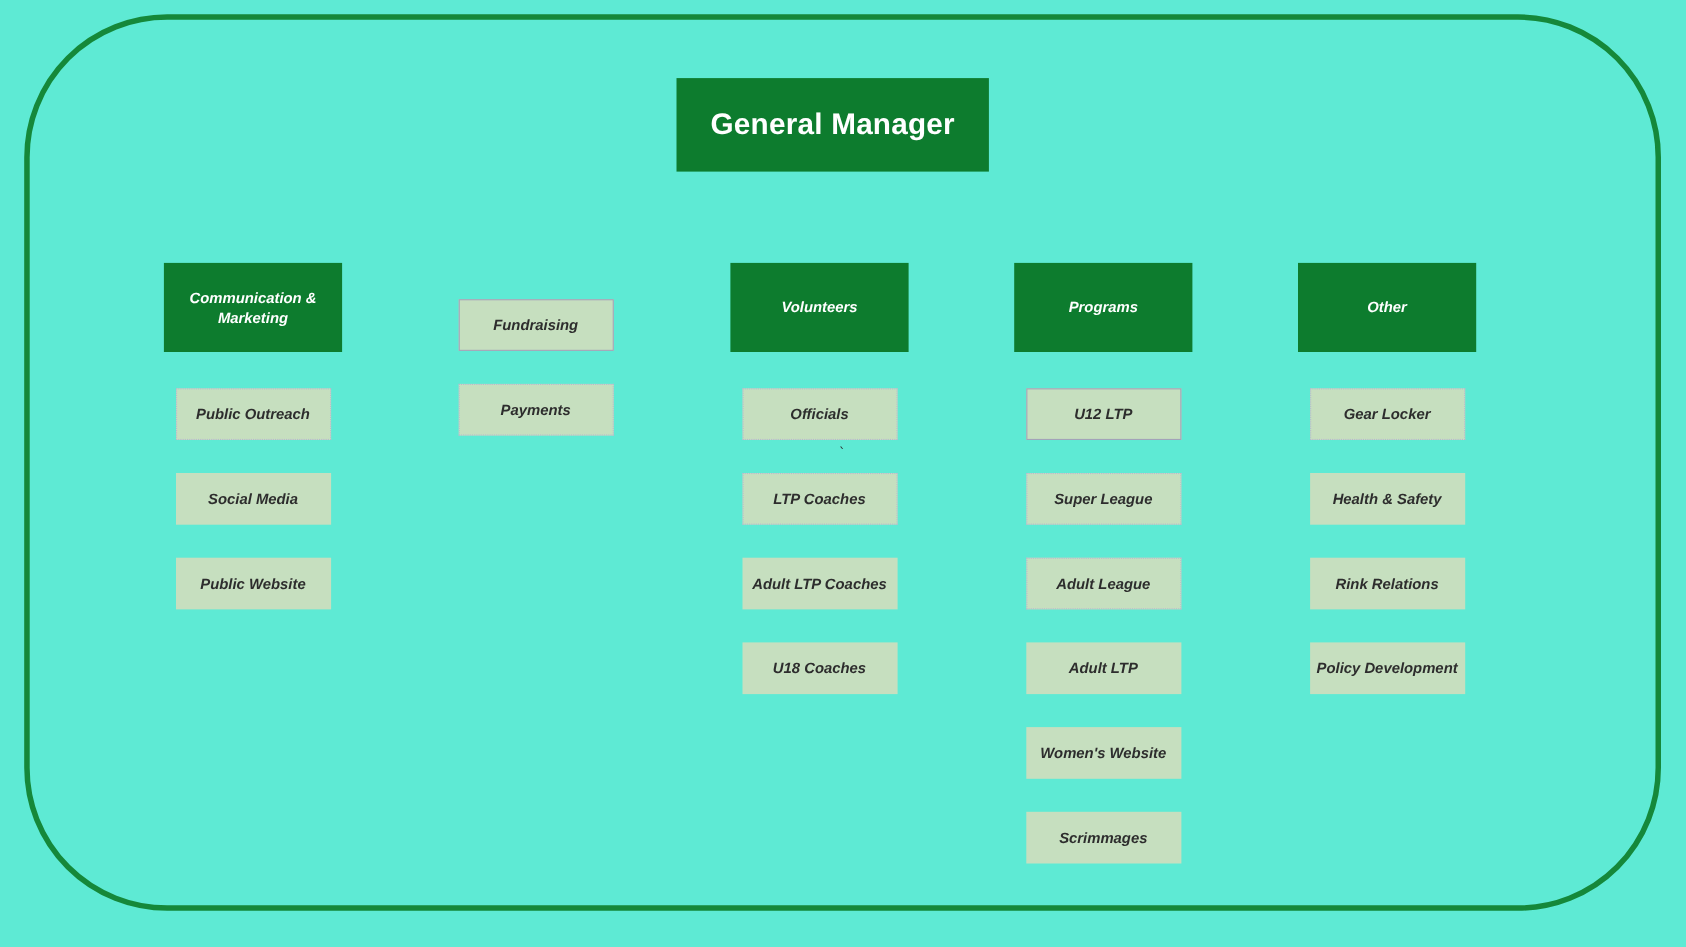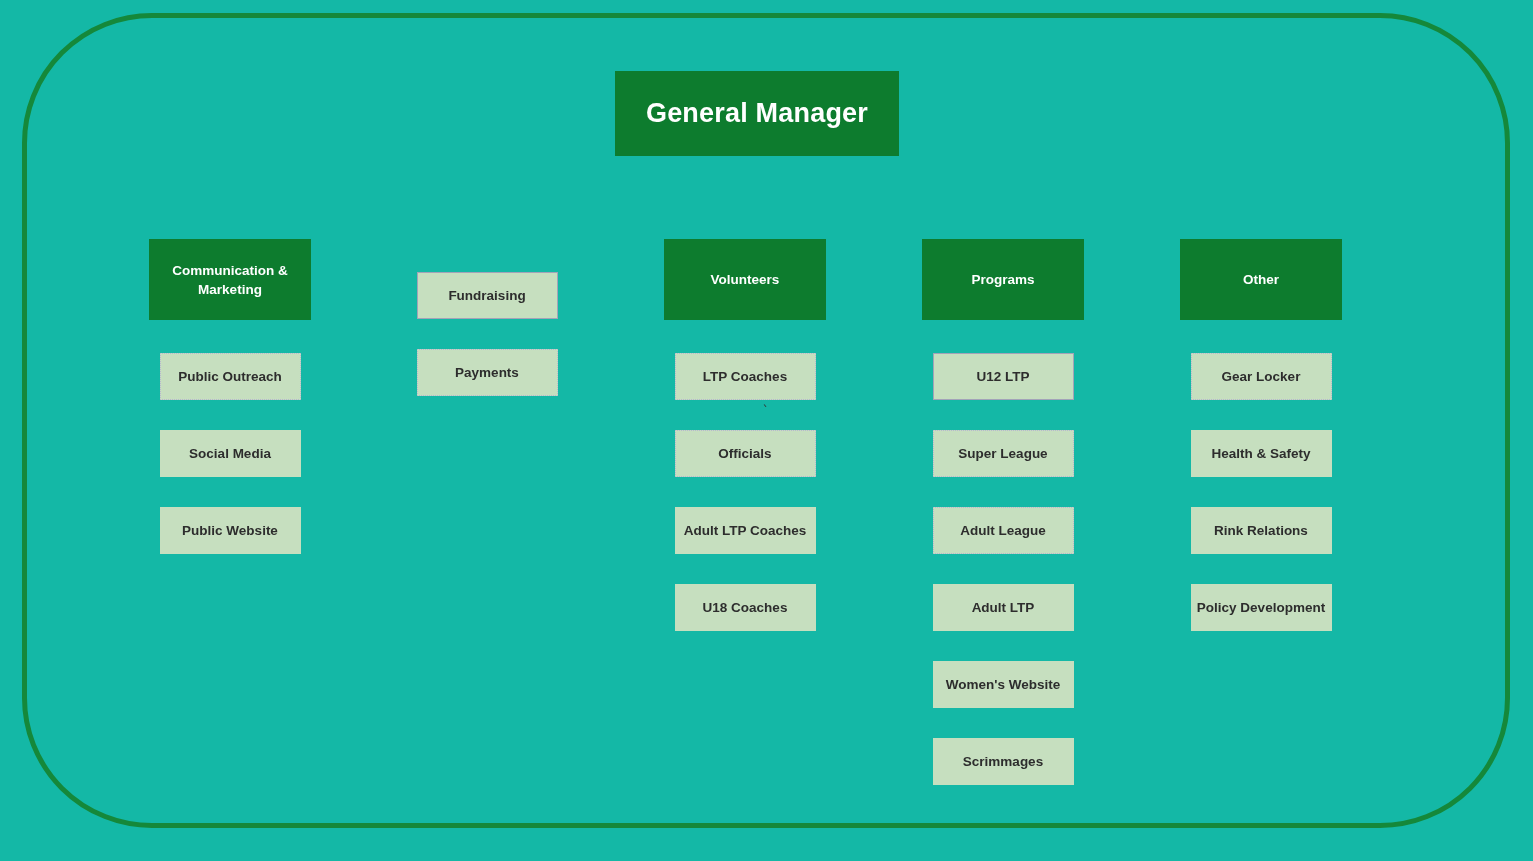--- a/index.html
+++ b/index.html
@@ -6,34 +6,34 @@
     --dark-green:#0d7c2e;
     --frame-green:#15883a;
     --light-green:#c6dfbf;
     --solid-border:#a3a3b8;
     --dotted-border:#b7b7cf;
     --node-text:#2d2d2d;
   }
   *{margin:0;padding:0;box-sizing:border-box;}
   html,body{width:1533px;height:861px;background:#ffffff;overflow:hidden;
     font-family:"Liberation Sans", sans-serif;}
-  #canvas{position:relative;width:1533px;height:861px;background:#14b8a6;}
+  #canvas{position:relative;width:1533px;height:861px;background:#5eead4;}
 
   .outer-frame{
     position:absolute;left:22px;top:13px;width:1488px;height:815px;
     border:5px solid var(--frame-green);border-radius:130px;background:transparent;
   }
 
   .gm-box{
     position:absolute;left:615px;top:71px;width:284px;height:85px;
     background:var(--dark-green);display:flex;align-items:center;justify-content:center;
   }
   .gm-box span{color:#ffffff;font-weight:bold;font-size:27px;letter-spacing:.2px;}
 
-  #columns{position:absolute;left:0;top:0;width:100%;height:100%;}
+  #columns{position:absolute;left:0;top:0;width:100%;height:100%;font-style:italic;}
   .column{position:absolute;top:239px;width:162px;display:flex;flex-direction:column;align-items:center;}
   .col-header{
     width:162px;height:81px;background:var(--dark-green);
     display:flex;align-items:center;justify-content:center;text-align:center;
     padding:4px 10px;
   }
   .col-header span{color:#ffffff;font-weight:bold;font-size:13.5px;line-height:19px;}
   .col-items{margin-top:33px;display:flex;flex-direction:column;gap:30px;align-items:center;}
   .node{
     width:141px;height:47px;background:var(--light-green);
@@ -86,24 +86,24 @@
             <span>Payments</span>
           </div>
         </div>
       </div>
       <div class="column" style="left: 664px;">
         <div class="col-header">
           <span>Volunteers</span>
         </div>
         <div class="col-items">
           <div class="node b-dotted">
-            <span>LTP Coaches</span>
+            <span>Officials</span>
           </div>
           <div class="node b-dotted">
-            <span>Officials</span>
+            <span>LTP Coaches</span>
           </div>
           <div class="node b-none">
             <span>Adult LTP Coaches</span>
           </div>
           <div class="node b-none">
             <span>U18 Coaches</span>
           </div>
         </div>
       </div>
       <div class="column" style="left: 922px;">

